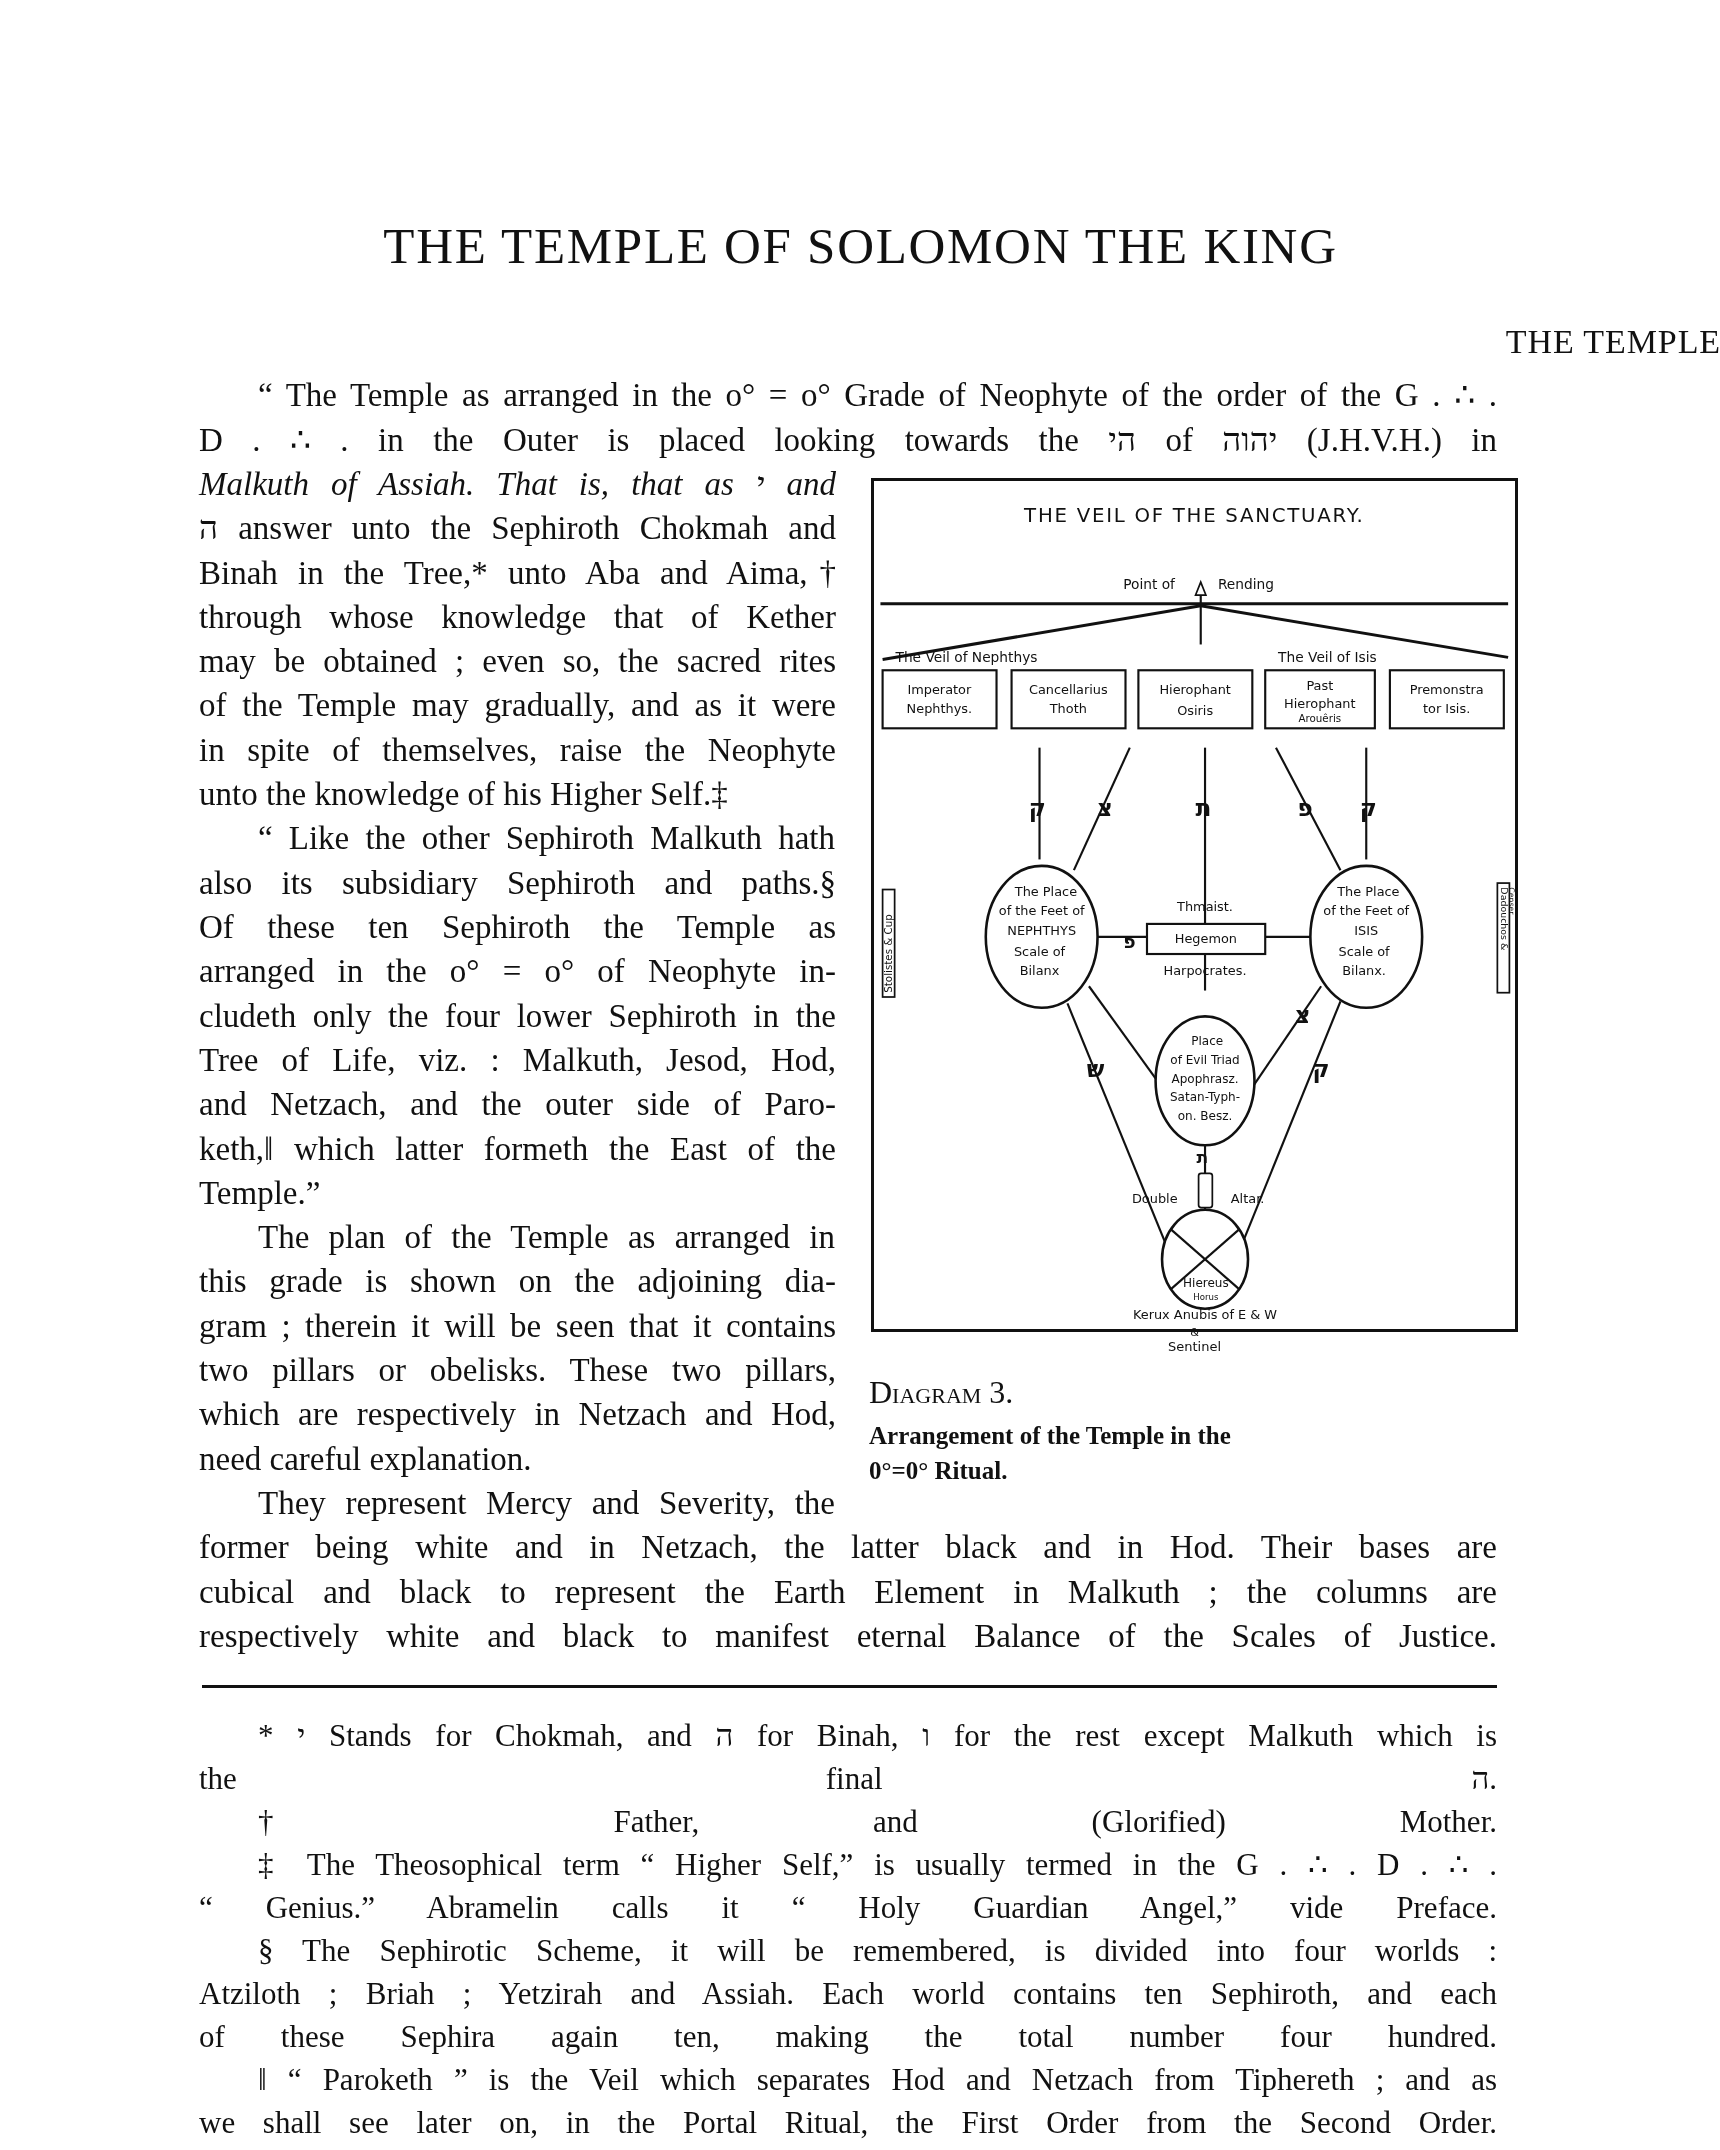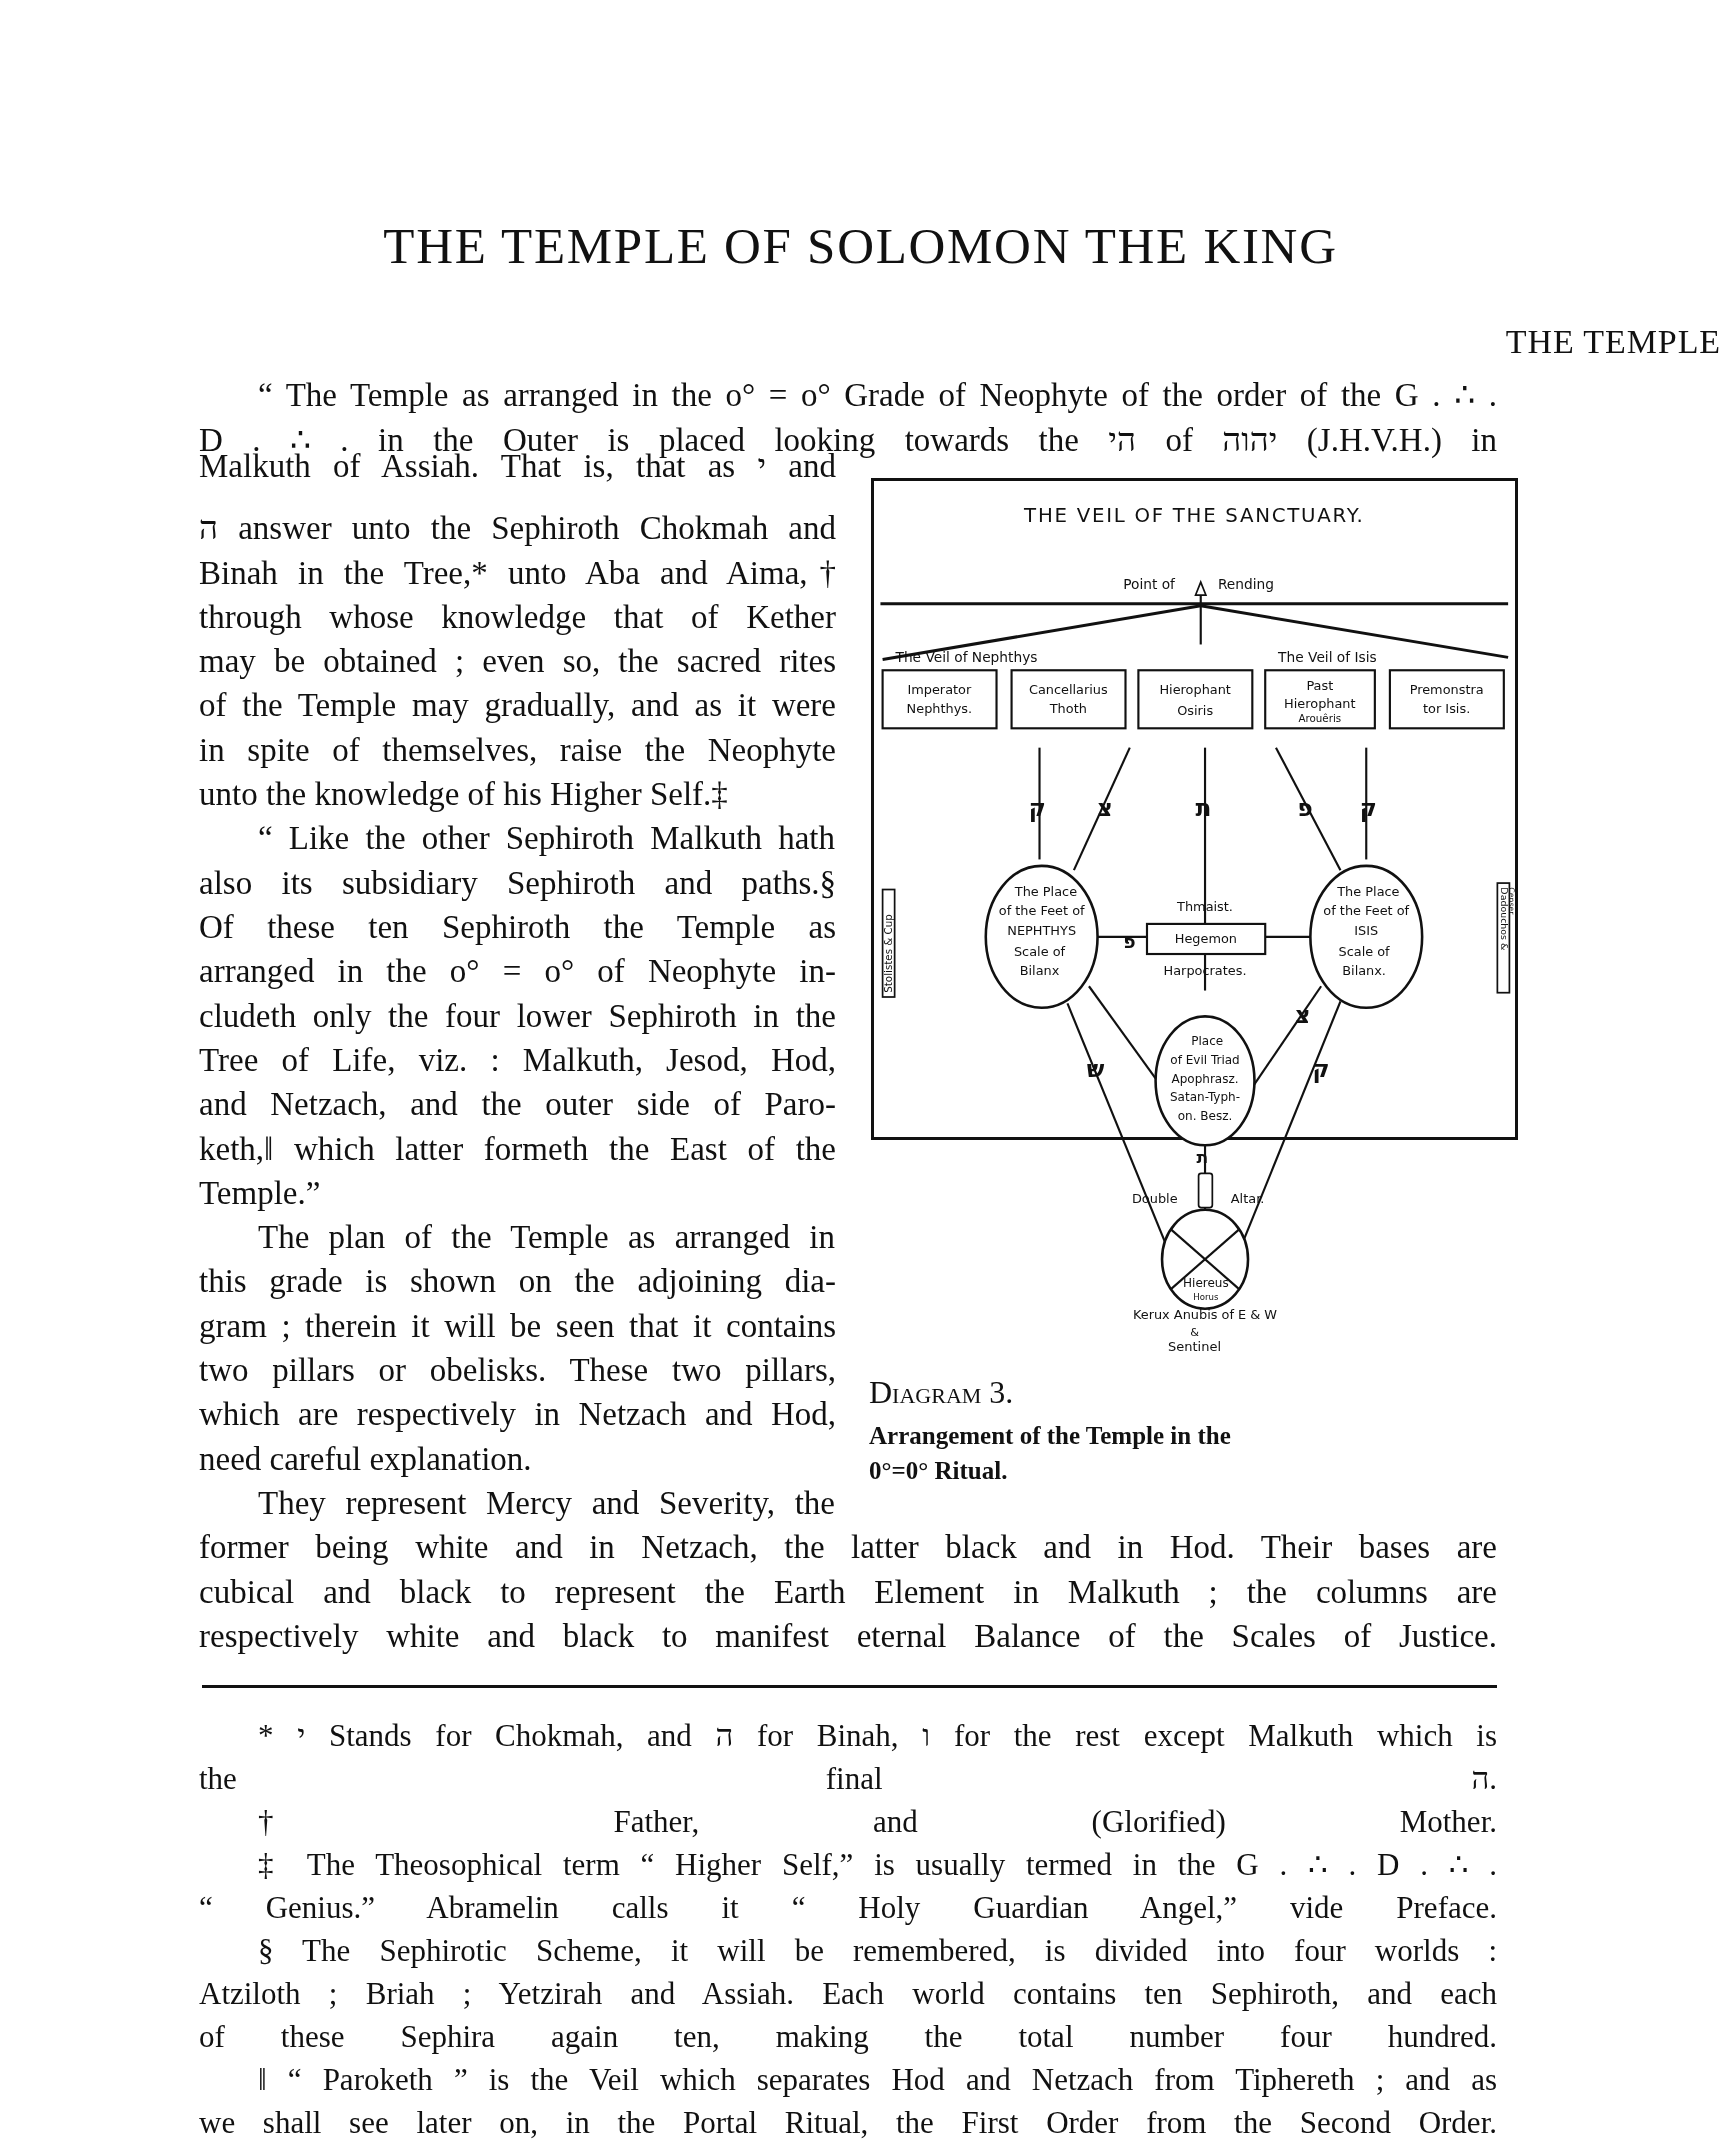--- a/index.html
+++ b/index.html
@@ -5,41 +5,41 @@
   html,body{margin:0;padding:0;background:#fff;}
   body{width:1721px;height:2344px;position:relative;overflow:hidden;color:#111;font-family:"Liberation Serif","DejaVu Serif",serif;}
   .abs{position:absolute;}
   .title{left:0;width:1721px;top:217px;text-align:center;font-size:51px;letter-spacing:1.7px;}
   .subtitle{left:0;width:1721px;top:323px;text-align:right;font-size:34px;letter-spacing:0.9px;}
   .line{position:absolute;font-size:33px;line-height:44px;white-space:nowrap;text-align:justify;text-align-last:justify;}
   .full{left:199px;width:1298px;}
   .left{left:199px;width:637px;}
   .indent{left:258px;width:577px;}
   .last{text-align-last:left;}
-  .diagram{left:871px;top:478px;width:647px;height:662px;border:3px solid #111;box-sizing:border-box;}
+  .diagram{left:871px;top:478px;width:647px;height:854px;border:3px solid #111;box-sizing:border-box;}
   .hand{font-family:"DejaVu Sans",sans-serif;color:#111;}
   .cap1{left:869px;width:654px;top:1374px;font-size:32px;font-variant:small-caps;}
   .cap2{left:869px;width:654px;top:1419px;font-size:25px;font-weight:bold;line-height:34px;}
   .rule{left:202px;top:1685px;width:1295px;height:3px;background:#111;}
   .fn{position:absolute;font-size:31px;line-height:43px;white-space:nowrap;text-align:justify;text-align-last:justify;}
   .fnf{left:199px;width:1298px;}
   .fni{left:258px;width:1239px;}
   .pageno{left:1419px;width:77px;top:2095px;text-align:right;font-size:41px;}
   svg text{font-family:"DejaVu Sans",sans-serif;fill:#111;}
 </style>
 </head>
 <body>
 
 <div class="abs title">THE TEMPLE OF SOLOMON THE KING</div>
 <div class="abs subtitle">THE TEMPLE</div>
 
 <div class="line" style="left:258px;width:1239px;top:373px;">“ The Temple as arranged in the o° = o° Grade of Neophyte of the order of the G . ∴ .</div>
 <div class="line full" style="top:418px;">D . ∴ . in the Outer is placed looking towards the הי of יהוה (J.H.V.H.) in</div>
 
-<div class="line left" style="top:444px;">Malkuth of Assiah.  That is, that as י and</div>
+<div class="line left" style="top:462px;font-style:italic;">Malkuth of Assiah.  That is, that as י and</div>
 <div class="line left" style="top:506px;">ה answer unto the Sephiroth Chokmah and</div>
 <div class="line left" style="top:551px;">Binah in the Tree,* unto Aba and Aima,†</div>
 <div class="line left" style="top:595px;">through whose knowledge that of Kether</div>
 <div class="line left" style="top:639px;">may be obtained ; even so, the sacred rites</div>
 <div class="line left" style="top:683px;">of the Temple may gradually, and as it were</div>
 <div class="line left" style="top:728px;">in spite of themselves, raise the Neophyte</div>
 <div class="line left last" style="top:772px;">unto the knowledge of his Higher Self.‡</div>
 <div class="line indent" style="top:816px;">“ Like the other Sephiroth Malkuth hath</div>
 <div class="line left" style="top:861px;">also its subsidiary Sephiroth and paths.§</div>
 <div class="line left" style="top:905px;">Of these ten Sephiroth the Temple as</div>

